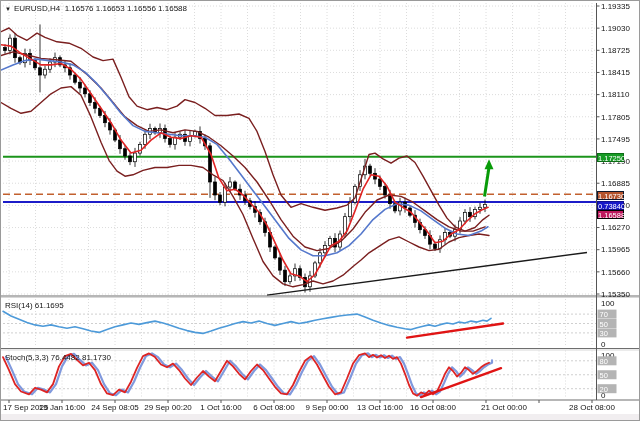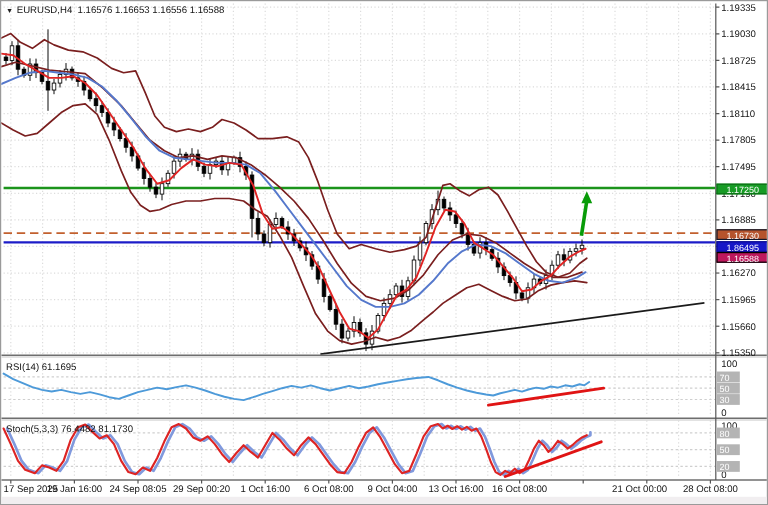--- a/index.html
+++ b/index.html
@@ -5,21 +5,21 @@
   html,body{margin:0;padding:0;background:#f4f4f4;}
   .window{position:relative;width:640px;height:421px;background:#ffffff;
     border:1px solid #9a9a9a;box-sizing:border-box;overflow:hidden;
     font-family:"Liberation Sans",sans-serif;}
   svg{position:absolute;left:0;top:0;}
   .title{position:absolute;left:4px;top:3px;font-size:8px;color:#141414;white-space:nowrap;z-index:5;}
   .title .dd{font-size:6px;margin-right:3px;color:#222;}
   .plabel{position:absolute;left:4px;font-size:8px;color:#141414;white-space:nowrap;z-index:5;}
   .plabel.rsi{top:300px;}
   .plabel.stoch{top:352px;}
-  .badge{position:absolute;left:596px;width:44px;height:9px;color:#fff;font-size:7.5px;
+  .badge{position:absolute;left:596px;width:27px;height:9px;color:#fff;font-size:7.5px;
     line-height:9px;text-align:center;z-index:6;box-sizing:border-box;}
   .badge.green{top:152px;background:#179b25;border:1px solid #0c6e16;}
   .badge.orange{top:190px;background:#b5532c;border:1px solid #0f172a;}
   .badge.blue{top:199.5px;background:#1717c8;border:1px solid #0d0d8e;}
   .badge.black{top:209px;background:#be185d;border:1px solid #000;}
   .tlabel{position:absolute;top:402px;font-size:8px;color:#141414;white-space:nowrap;z-index:5;}
 </style>
 </head>
 <body>
 
@@ -409,30 +409,30 @@
 
   <div class="title">
     <span class="dd">▼</span><span>EURUSD,H4</span>&nbsp;&nbsp;<span>1.16576 1.16653 1.16556 1.16588</span>
   </div>
 
   <div class="plabel rsi">RSI(14) 61.1695</div>
   <div class="plabel stoch">Stoch(5,3,3) 76.4482 81.1730</div>
 
   <div class="badge green">1.17250</div>
   <div class="badge orange">1.16730</div>
-  <div class="badge blue">1.86495</div>
+  <div class="badge blue">0.73840</div>
   <div class="badge black">1.16588</div>
 
   <div id="tlabels">
       <div class="tlabel" style="left: 2px;">17 Sep 2025</div>
       <div class="tlabel" style="left: 61px; transform: translateX(-50%);">19 Jan 16:00</div>
       <div class="tlabel" style="left: 114px; transform: translateX(-50%);">24 Sep 08:05</div>
       <div class="tlabel" style="left: 167px; transform: translateX(-50%);">29 Sep 00:20</div>
       <div class="tlabel" style="left: 220px; transform: translateX(-50%);">1 Oct 16:00</div>
       <div class="tlabel" style="left: 273px; transform: translateX(-50%); text-align: center;">6 Oct 08:00</div>
-      <div class="tlabel" style="left: 326px; transform: translateX(-50%);">9 Oct 04:00</div>
+      <div class="tlabel" style="left: 326px; transform: translateX(-50%);">9 Sep 00:00</div>
       <div class="tlabel" style="left: 379px; transform: translateX(-50%);">13 Oct 16:00</div>
       <div class="tlabel" style="left: 432px; transform: translateX(-50%);">16 Oct 08:00</div>
-      <div class="tlabel" style="left: 514px; transform: translateX(-50%); padding-left: 36px;">21 Oct 00:00</div>
+      <div class="tlabel" style="left: 485px; transform: translateX(-50%); padding-left: 36px;">21 Oct 00:00</div>
       <div class="tlabel" style="left: 538px; transform: translateX(-50%); margin-top: 36px;">23 Oct 16:00</div>
       <div class="tlabel" style="left: 591px; transform: translateX(-50%);">28 Oct 08:00</div>
     </div>
 </div>
 
 </body></html>

